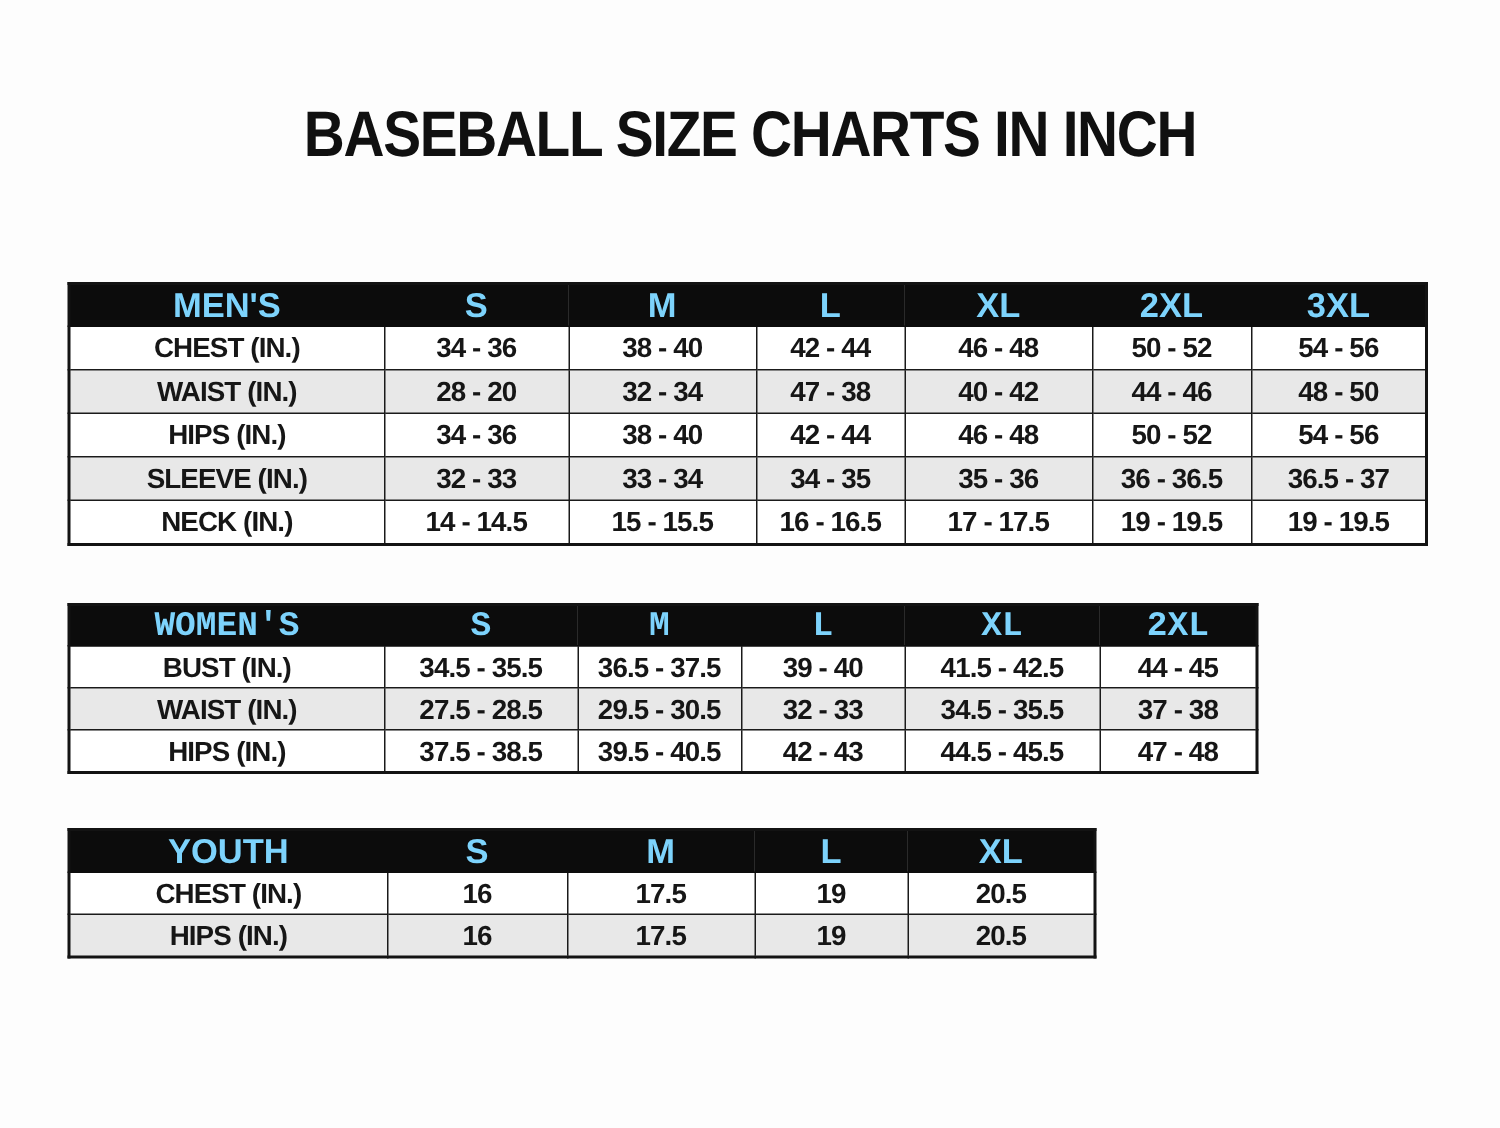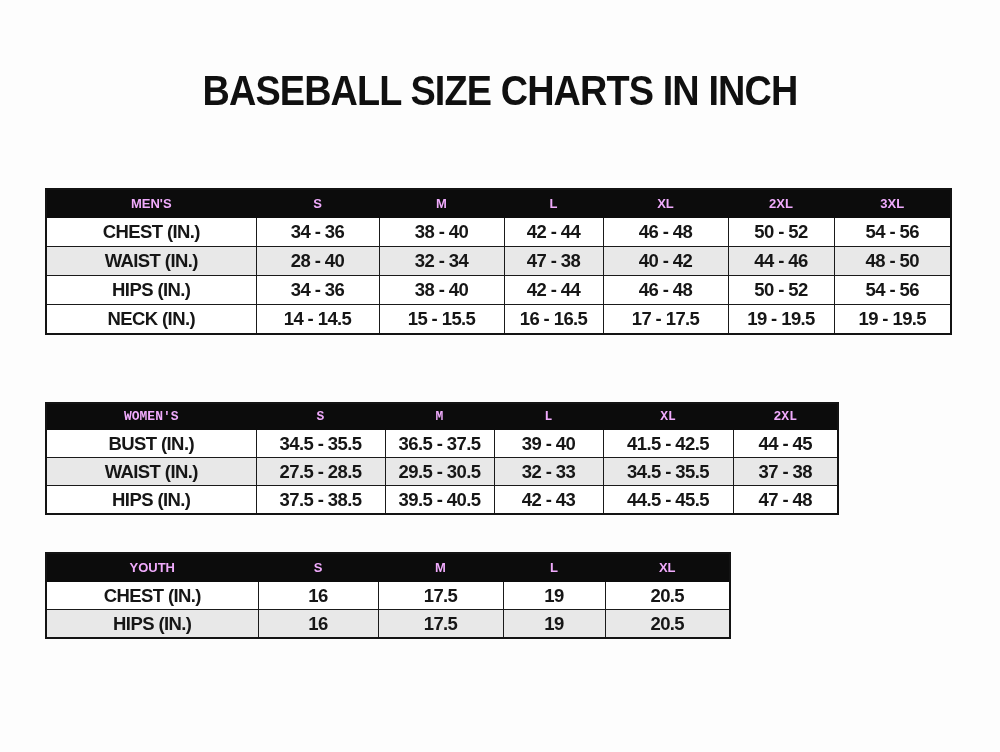--- a/index.html
+++ b/index.html
@@ -49,23 +49,23 @@
     vertical-align: middle;
     white-space: nowrap;
     overflow: visible;
     padding: 0 2px;
     font-weight: bold;
     letter-spacing: -0.6px;
     color: #161616;
   }
   table.size-table thead th {
     background: #0c0c0c;
-    color: #f0abfc;
+    color: #7dd3fc;
     border-color: #0c0c0c;
-    font-size: 13px;
+    font-size: 23px;
     letter-spacing: 0;
   }
   table.size-table td {
     font-size: 18.5px;
   }
   table.size-table tr.alt td {
     background: #e8e8e8;
     margin-left: 36px;
   }
   
@@ -116,35 +116,44 @@
           <td>CHEST (IN.)</td>
           <td>34 - 36</td>
           <td>38 - 40</td>
           <td>42 - 44</td>
           <td>46 - 48</td>
           <td>50 - 52</td>
           <td>54 - 56</td>
         </tr>
         <tr class="alt">
           <td>WAIST (IN.)</td>
-          <td>28 - 40</td>
+          <td>28 - 20</td>
           <td>32 - 34</td>
           <td>47 - 38</td>
           <td>40 - 42</td>
           <td>44 - 46</td>
           <td>48 - 50</td>
         </tr>
         <tr>
           <td>HIPS (IN.)</td>
           <td>34 - 36</td>
           <td>38 - 40</td>
           <td>42 - 44</td>
           <td>46 - 48</td>
           <td>50 - 52</td>
           <td>54 - 56</td>
+        </tr>
+        <tr class="alt">
+          <td>SLEEVE (IN.)</td>
+          <td>32 - 33</td>
+          <td>33 - 34</td>
+          <td>34 - 35</td>
+          <td>35 - 36</td>
+          <td>36 - 36.5</td>
+          <td>36.5 - 37</td>
         </tr>
         <tr>
           <td>NECK (IN.)</td>
           <td>14 - 14.5</td>
           <td>15 - 15.5</td>
           <td>16 - 16.5</td>
           <td>17 - 17.5</td>
           <td>19 - 19.5</td>
           <td>19 - 19.5</td>
         </tr>

